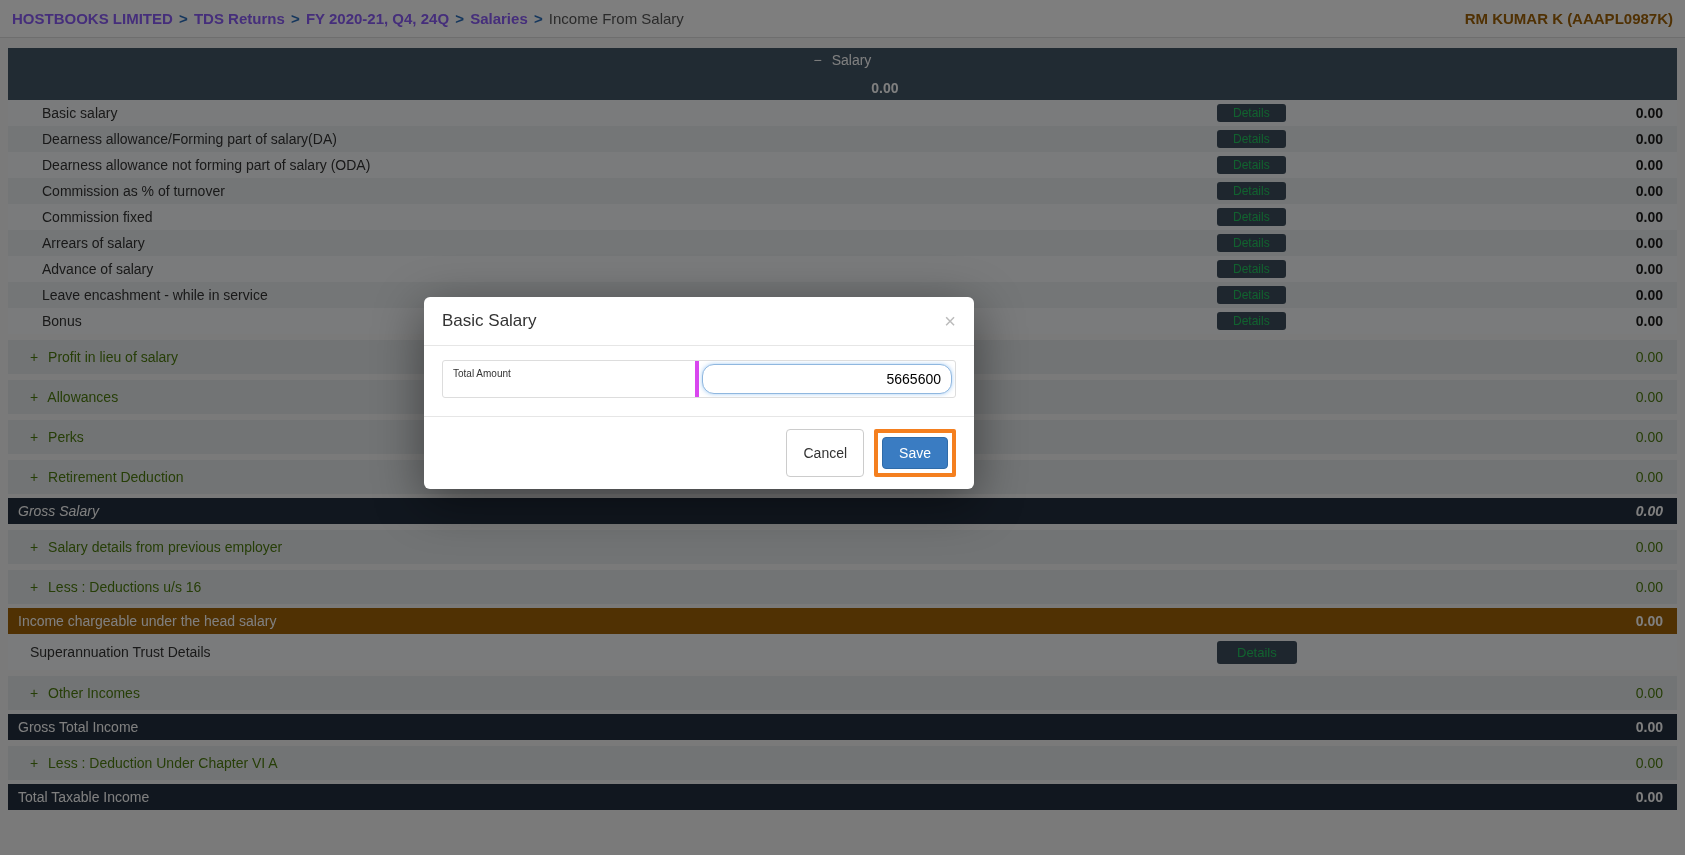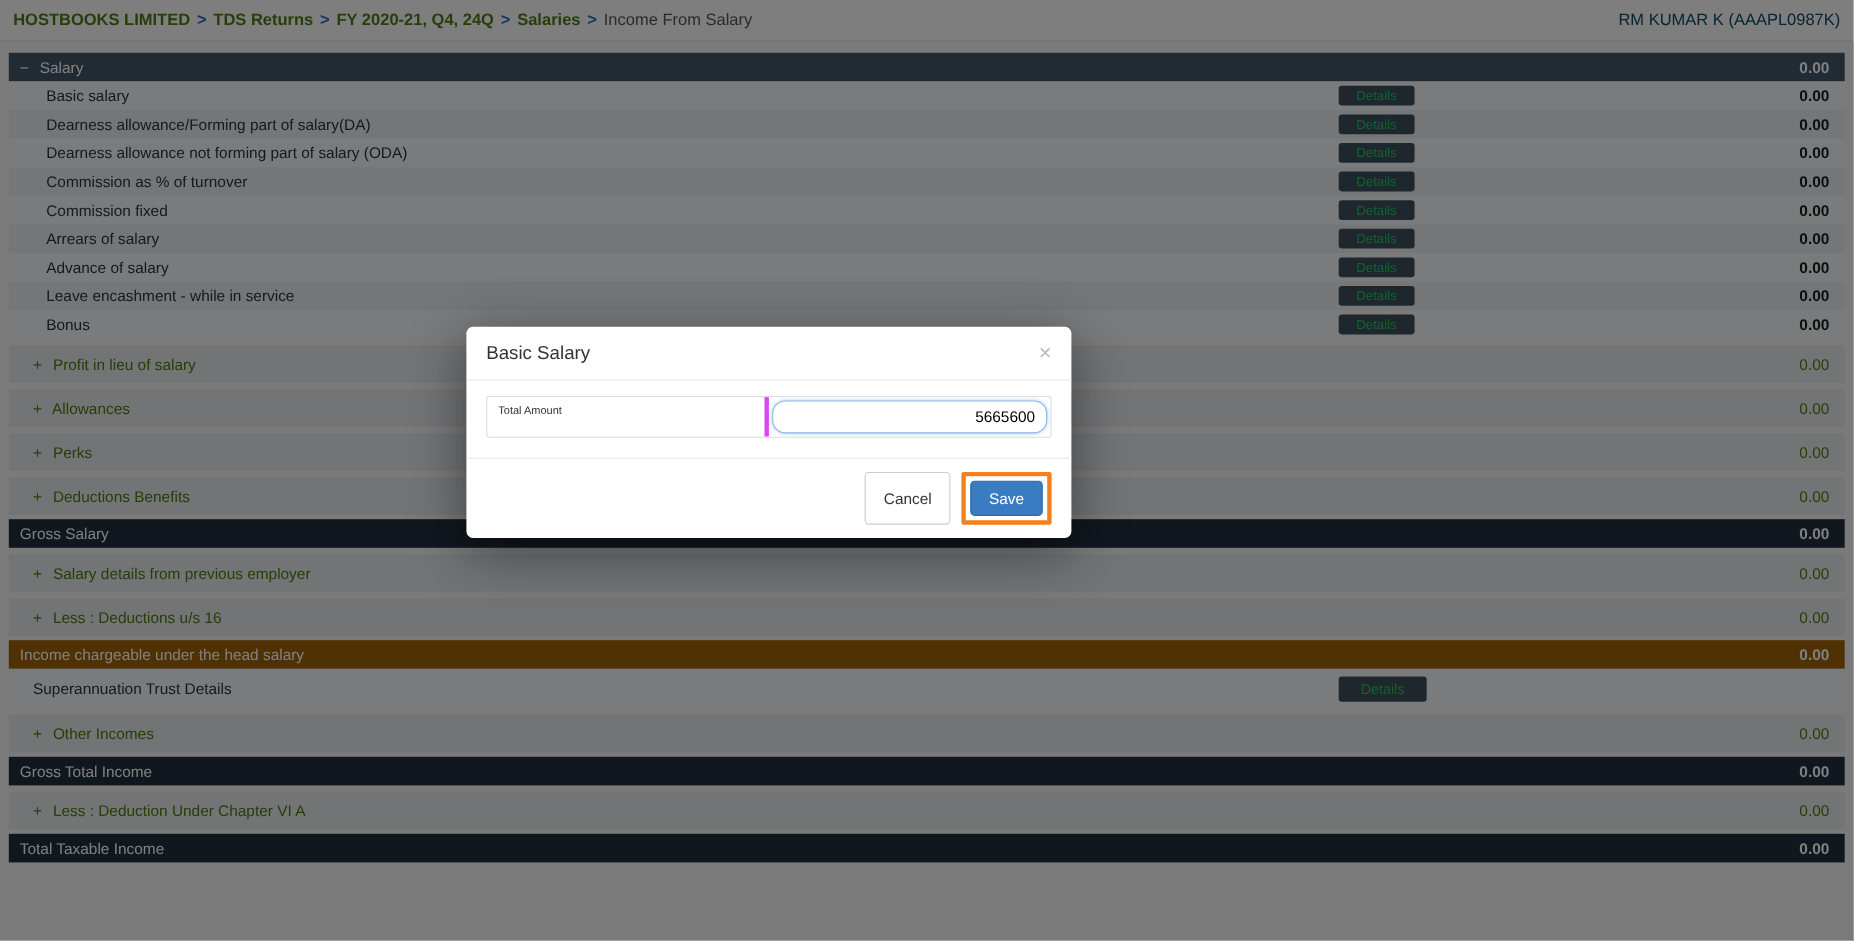--- a/index.html
+++ b/index.html
@@ -15,24 +15,24 @@
     }
     .breadcrumb-bar {
       padding: 10px 12px;
       display: flex;
       justify-content: space-between;
       align-items: center;
       border-bottom: 1px solid #ddd;
       background: #fcfcfc;
     }
     .breadcrumb { font-size: 15px; color: #333; }
-    .breadcrumb .crumb { color: #4d7c0f; font-weight: 600; }
+    .breadcrumb .crumb { color: #8b5cf6; font-weight: 600; }
     .breadcrumb .crumb-sep { color: #2a6ebb; font-weight: 600; margin: 0 2px; }
     .breadcrumb .crumb-current { color: #555; font-weight: 500; }
-    .user-tag { color: #0c4a6e; font-weight: 400; font-size: 15px; }
+    .user-tag { color: #a16207; font-weight: 700; font-size: 15px; }
 
     .content { padding: 10px 8px; }
 
     .row { display: flex; align-items: center; min-height: 26px; }
     .row .label { flex: 1; padding: 4px 10px; }
     .row .btncell { width: 320px; padding: 2px 0; }
     .row .amount { width: 140px; text-align: right; padding: 4px 14px; }
 
     
     .section-row {
@@ -158,21 +158,21 @@
     <span class="crumb-sep"> &gt; </span>
     <span class="crumb">Salaries</span>
     <span class="crumb-sep"> &gt;</span>
     <span class="crumb-current">Income From Salary</span>
   </div>
   <div class="user-tag">RM KUMAR K (AAAPL0987K)</div>
 </div>
 
 <div class="content">
 
-  <div class="row section-row" style="background:#435667;">
+  <div class="row section-row" style="background:#435667;flex-direction:column;">
     <span class="label"><span class="toggle">−</span> <span>Salary</span></span>
     <span class="btncell"></span>
     <span class="amount item-amount" style="color:#fff;">0.00</span>
   </div>
 
   <div id="salary-items">
       <div class="row item-row">
         <span class="label">Basic salary</span>
         <span class="btncell"><button class="details-btn">Details</button></span>
         <span class="amount item-amount">0.00</span>
@@ -229,27 +229,27 @@
         <span class="label" style="padding-left:22px;"><span class="toggle">+</span> <span>Allowances</span></span>
         <span class="btncell"></span>
         <span class="amount">0.00</span>
       </div>
       <div class="row collap-row" style="min-height: 34px;">
         <span class="label" style="padding-left:22px;"><span class="toggle">+</span> <span>Perks</span></span>
         <span class="btncell"></span>
         <span class="amount">0.00</span>
       </div>
       <div class="row collap-row" style="min-height: 34px;">
-        <span class="label" style="padding-left:22px;"><span class="toggle">+</span> <span>Deductions Benefits</span></span>
-        <span class="btncell"></span>
-        <span class="amount">0.00</span>
-      </div>
-    </div>
-
-  <div class="row summary-row" style="margin-top:4px;">
+        <span class="label" style="padding-left:22px;"><span class="toggle">+</span> <span>Retirement Deduction</span></span>
+        <span class="btncell"></span>
+        <span class="amount">0.00</span>
+      </div>
+    </div>
+
+  <div class="row summary-row" style="margin-top:4px;font-style:italic;">
     <span class="label">Gross Salary</span>
     <span class="btncell"></span>
     <span class="amount">0.00</span>
   </div>
 
   <div id="collap2">
       <div class="row collap-row" style="min-height: 34px;">
         <span class="label" style="padding-left:22px;"><span class="toggle">+</span> <span>Salary details from previous employer</span></span>
         <span class="btncell"></span>
         <span class="amount">0.00</span>

